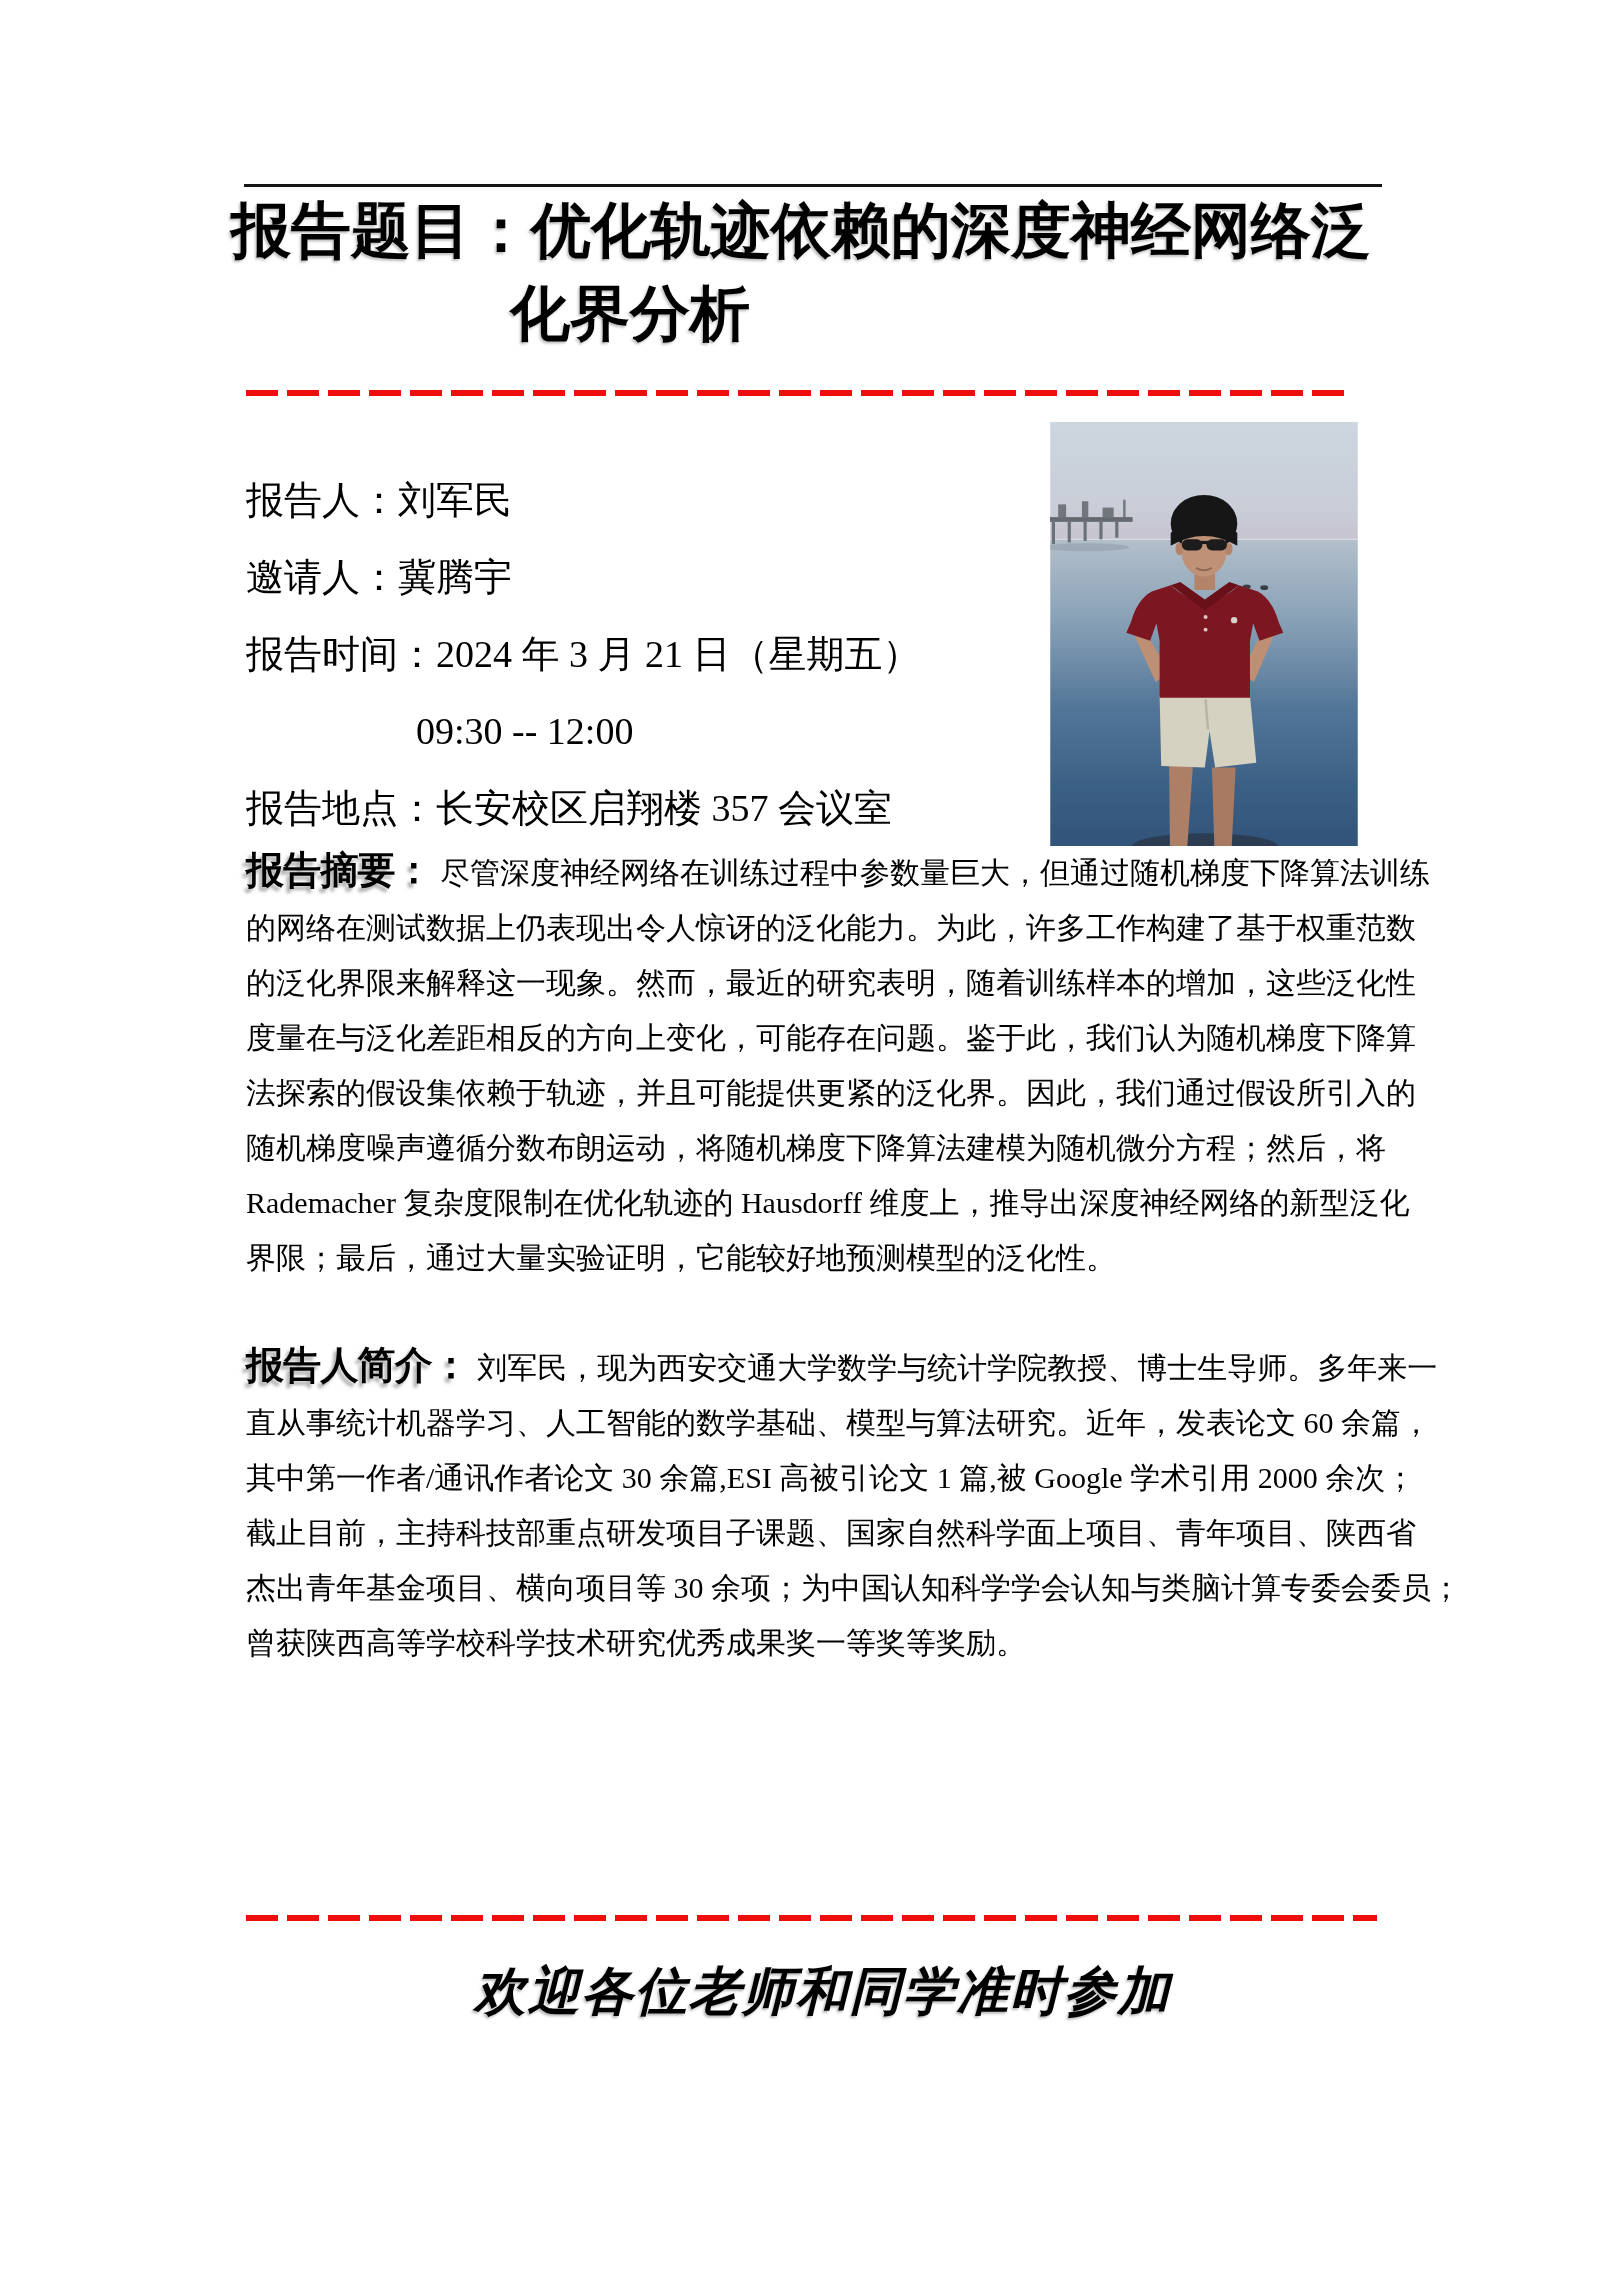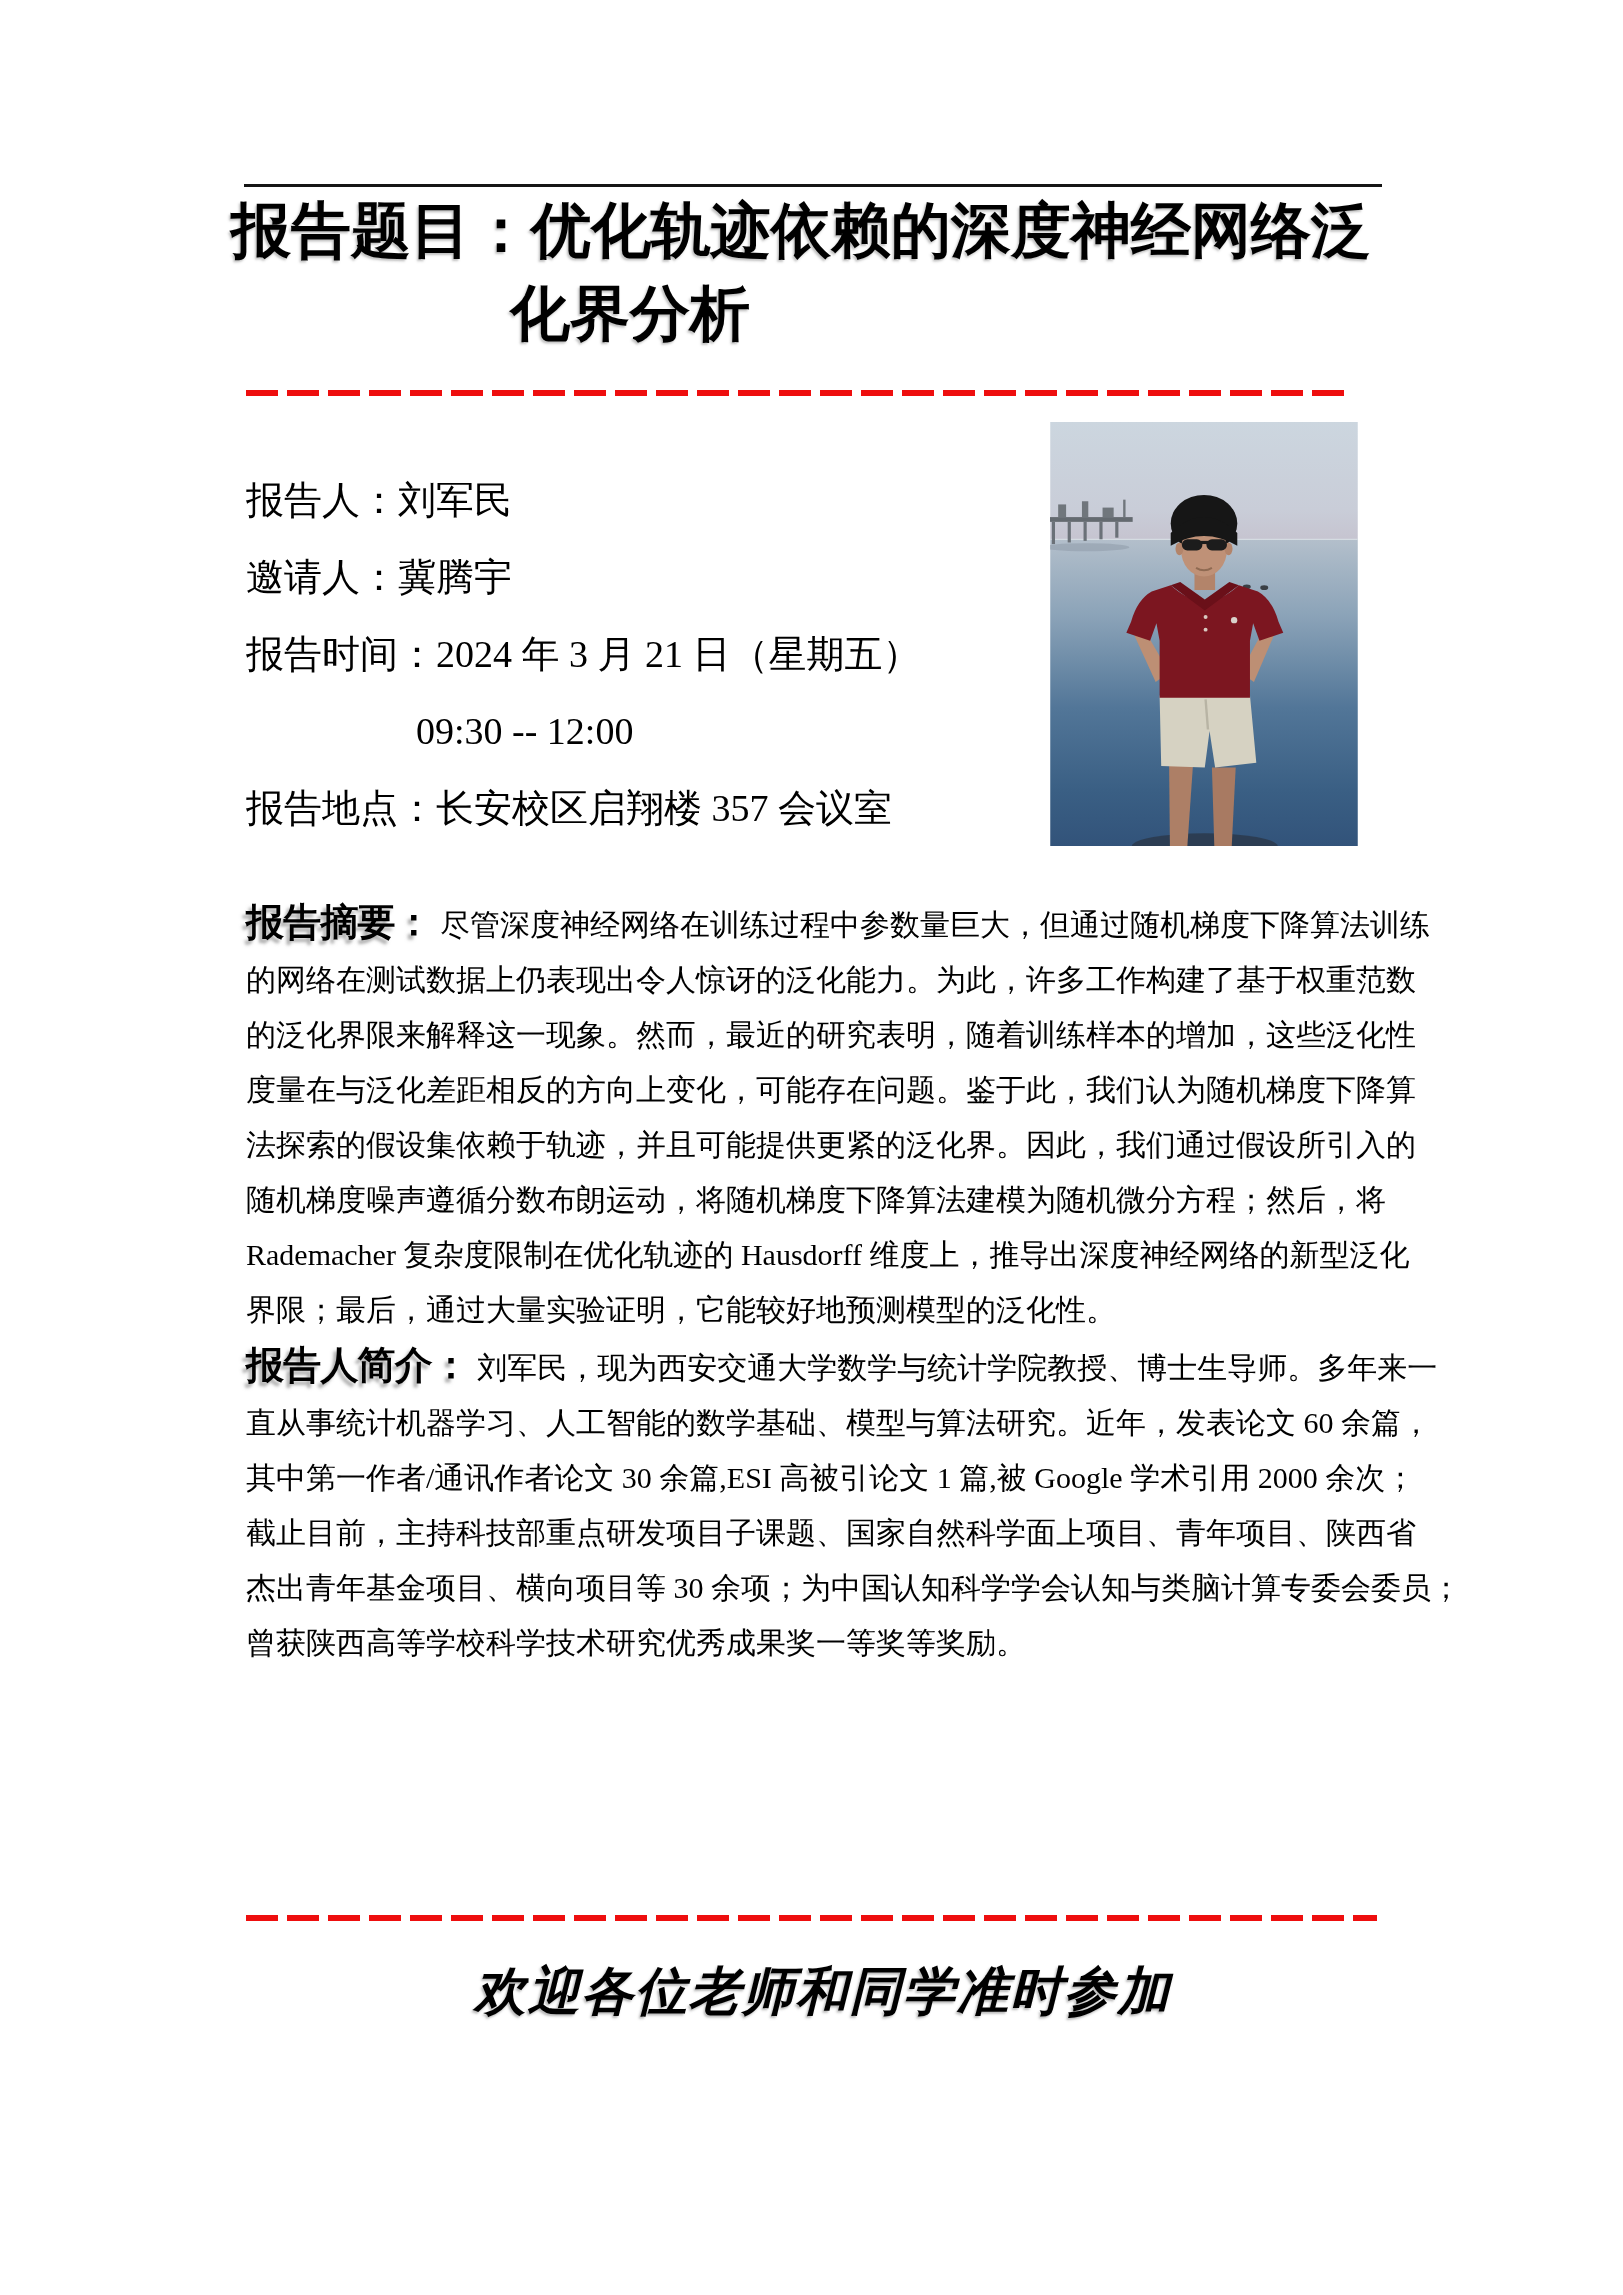--- a/index.html
+++ b/index.html
@@ -48,21 +48,21 @@
     position: absolute; left: 1050px; top: 422px;
     width: 308px; height: 424px;
   }
   .photo svg { display: block; width: 308px; height: 424px; }
 
   .para {
     position: absolute; left: 246px; width: 1165px;
     font-size: 30px; line-height: 55px;
   }
   .para .pline { white-space: nowrap; }
-  .para-abstract { top: 895px; }
+  .para-abstract { top: 843px; }
   .para-bio { top: 1338px; }
   .para-header {
     font-size: 38px; font-weight: bold;
     letter-spacing: -0.8px;
     text-shadow: -3.2px 4px 3.2px rgba(110,110,110,0.55);
     padding-right: 8px;
   }
 
   .welcome {
     position: absolute; left: 246px; top: 1963px; width: 1153px;

